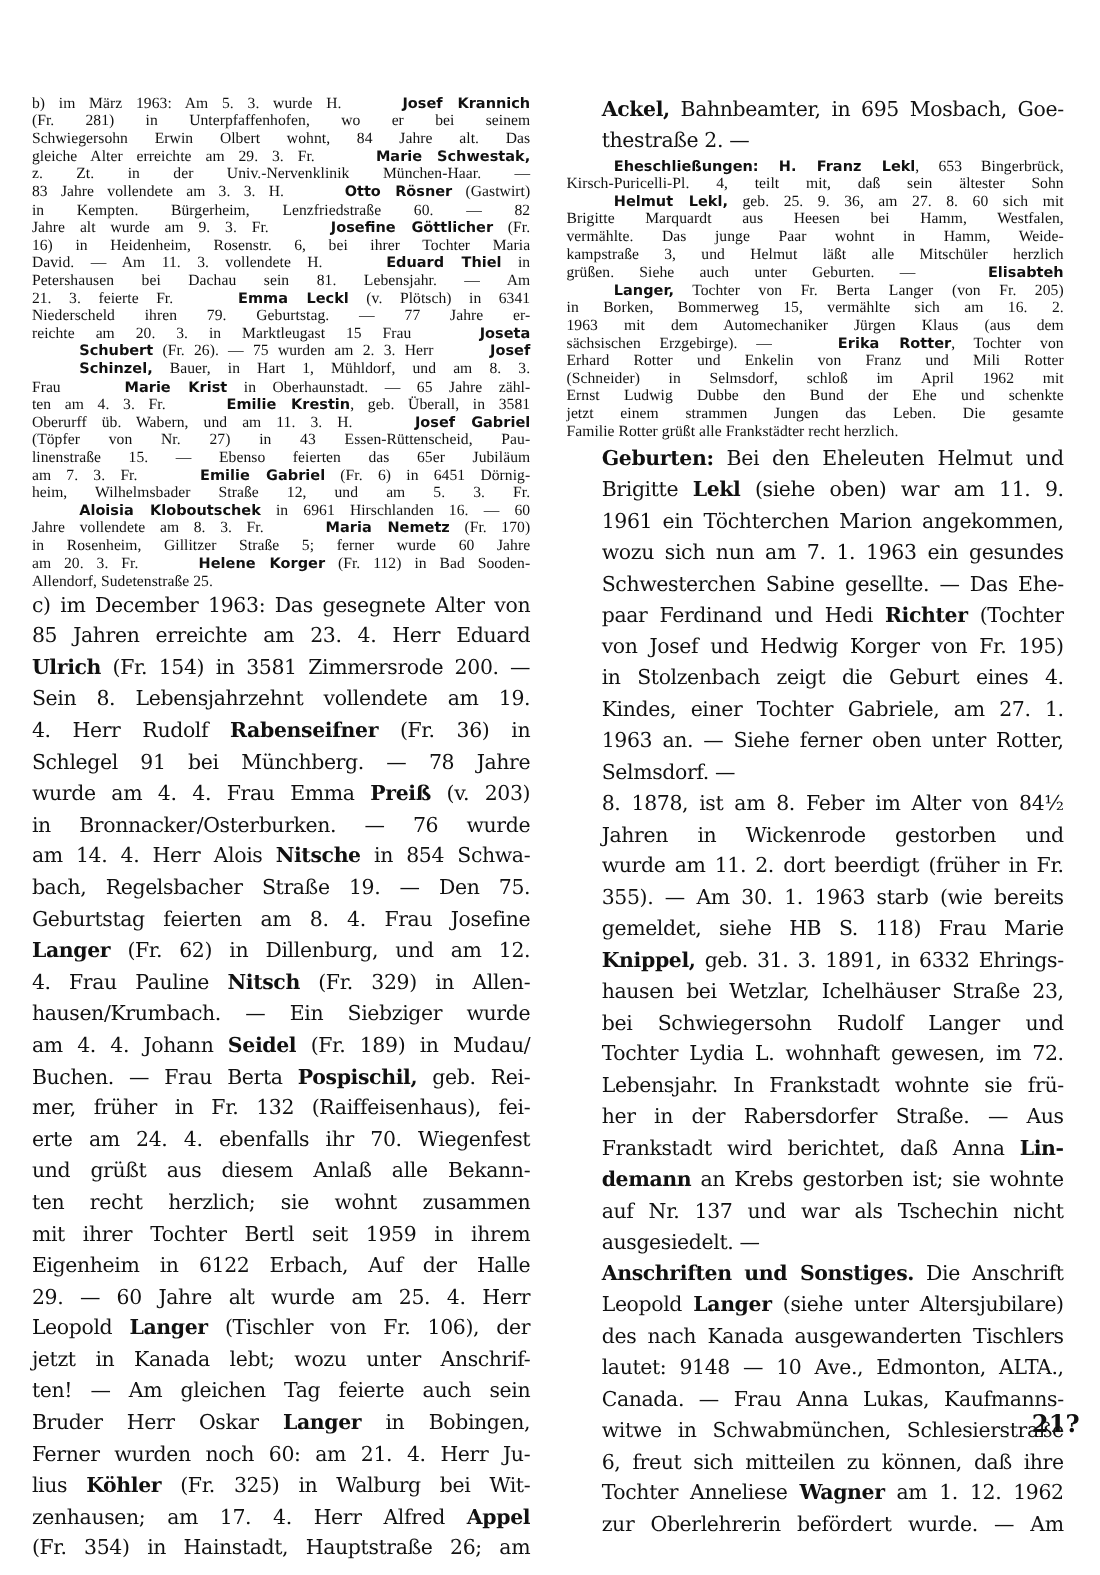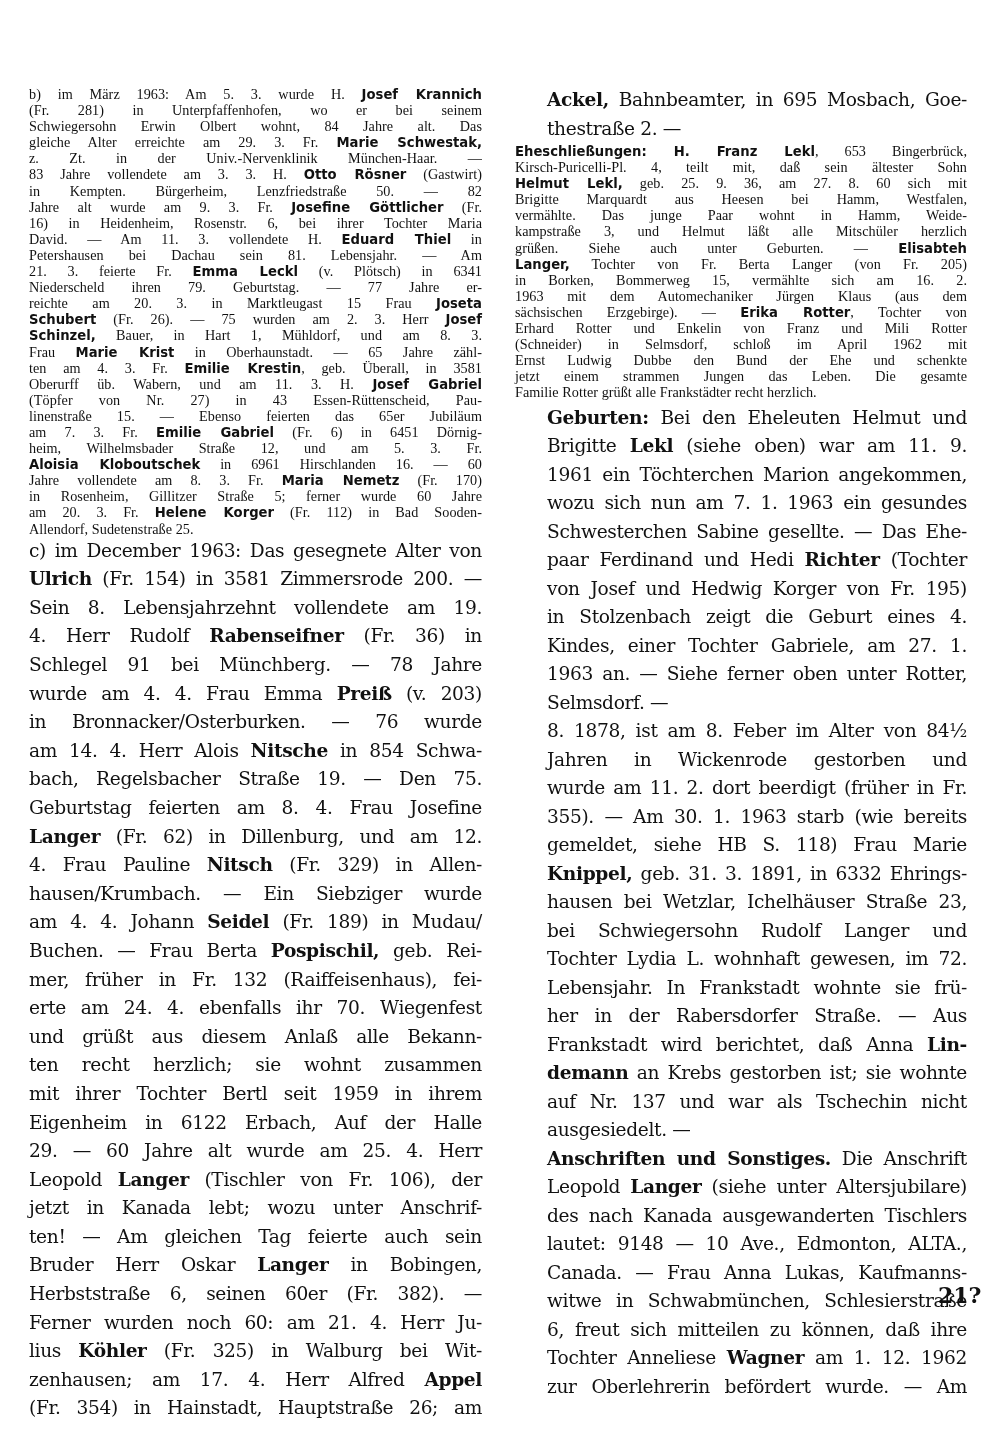--- a/index.html
+++ b/index.html
@@ -5,37 +5,37 @@
   html, body { margin: 0; padding: 0; background: #ffffff; }
   body { width: 1000px; height: 1432px; position: relative; overflow: hidden; color: #111; }
   .col { position: absolute; top: 86px; }
   #col-left { left: 29px; width: 453px; }
   #col-right { left: 515px; width: 452px; }
   .line { display: block; white-space: nowrap; text-align: justify; text-align-last: justify; overflow: visible; }
   .small { font-family: "Liberation Serif", "DejaVu Serif", serif; font-size: 14.2px; line-height: 16.1px; height: 16.1px; letter-spacing: 0.05px; }
   .large { font-family: "DejaVu Serif", "Liberation Serif", serif; font-size: 18.6px; line-height: 28.6px; height: 28.6px; letter-spacing: -0.35px; }
   .large-right { font-family: "DejaVu Serif", "Liberation Serif", serif; font-size: 18.6px; line-height: 28.5px; height: 28.5px; letter-spacing: -0.35px; margin-left: 32px; }
   .last { text-align-last: left; }
-  b.sans { font-family: "DejaVu Sans", "Liberation Sans", sans-serif; font-weight: bold; font-size: 0.93em; letter-spacing: 0; }
+  b.sans { font-family: "DejaVu Sans", "Liberation Sans", sans-serif; font-weight: bold; font-size: 0.93em; letter-spacing: 0; margin-left: 43px; }
   b.serif { font-weight: bold; }
   #page-number { position: absolute; left: 938px; top: 1282px; font-family: "DejaVu Serif", serif; font-weight: bold; font-size: 22px; }
   .gap-large-right { height: 3px; }
 </style>
 </head>
 <body>
 
 <div id="col-left" class="col">
   <div id="sec-b">
       <span class="line small"><span>b) im März 1963: Am 5. 3. wurde H. </span><b class="sans">Josef Krannich</b></span>
       <span class="line small"><span>(Fr. 281) in Unterpfaffenhofen, wo er bei seinem</span></span>
       <span class="line small"><span>Schwiegersohn Erwin Olbert wohnt, 84 Jahre alt. Das</span></span>
       <span class="line small"><span>gleiche Alter erreichte am 29. 3. Fr. </span><b class="sans">Marie Schwestak,</b></span>
       <span class="line small"><span>z. Zt. in der Univ.-Nervenklinik München-Haar. —</span></span>
       <span class="line small"><span>83 Jahre vollendete am 3. 3. H. </span><b class="sans">Otto Rösner</b><span> (Gastwirt)</span></span>
-      <span class="line small"><span>in Kempten. Bürgerheim, Lenzfriedstraße 50. — 82</span></span>
+      <span class="line small"><span>in Kempten. Bürgerheim, Lenzfriedstraße 60. — 82</span></span>
       <span class="line small"><span>Jahre alt wurde am 9. 3. Fr. </span><b class="sans">Josefine Göttlicher</b><span> (Fr.</span></span>
       <span class="line small"><span>16) in Heidenheim, Rosenstr. 6, bei ihrer Tochter Maria</span></span>
       <span class="line small"><span>David. — Am 11. 3. vollendete H. </span><b class="sans">Eduard Thiel</b><span> in</span></span>
       <span class="line small"><span>Petershausen bei Dachau sein 81. Lebensjahr. — Am</span></span>
       <span class="line small"><span>21. 3. feierte Fr. </span><b class="sans">Emma Leckl</b><span> (v. Plötsch) in 6341</span></span>
       <span class="line small"><span>Niederscheld ihren 79. Geburtstag. — 77 Jahre er-</span></span>
       <span class="line small"><span>reichte am 20. 3. in Marktleugast 15 Frau </span><b class="sans">Joseta</b></span>
       <span class="line small"><b class="sans">Schubert</b><span> (Fr. 26). — 75 wurden am 2. 3. Herr </span><b class="sans">Josef</b></span>
       <span class="line small"><b class="sans">Schinzel,</b><span> Bauer, in Hart 1, Mühldorf, und am 8. 3.</span></span>
       <span class="line small"><span>Frau </span><b class="sans">Marie Krist</b><span> in Oberhaunstadt. — 65 Jahre zähl-</span></span>
@@ -46,20 +46,21 @@
       <span class="line small"><span>am 7. 3. Fr. </span><b class="sans">Emilie Gabriel</b><span> (Fr. 6) in 6451 Dörnig-</span></span>
       <span class="line small"><span>heim, Wilhelmsbader Straße 12, und am 5. 3. Fr.</span></span>
       <span class="line small"><b class="sans">Aloisia Kloboutschek</b><span> in 6961 Hirschlanden 16. — 60</span></span>
       <span class="line small"><span>Jahre vollendete am 8. 3. Fr. </span><b class="sans">Maria Nemetz</b><span> (Fr. 170)</span></span>
       <span class="line small"><span>in Rosenheim, Gillitzer Straße 5; ferner wurde 60 Jahre</span></span>
       <span class="line small"><span>am 20. 3. Fr. </span><b class="sans">Helene Korger</b><span> (Fr. 112) in Bad Sooden-</span></span>
       <span class="line small last"><span>Allendorf, Sudetenstraße 25.</span></span>
     </div>
   <div id="sec-c">
       <span class="line large"><span>c) im December 1963: Das gesegnete Alter von</span></span>
+      <span class="line large"><span>85 Jahren erreichte am 23. 4. Herr Eduard</span></span>
       <span class="line large"><b class="serif">Ulrich</b><span> (Fr. 154) in 3581 Zimmersrode 200. —</span></span>
       <span class="line large"><span>Sein 8. Lebensjahrzehnt vollendete am 19.</span></span>
       <span class="line large"><span>4. Herr Rudolf </span><b class="serif">Rabenseifner</b><span> (Fr. 36) in</span></span>
       <span class="line large"><span>Schlegel 91 bei Münchberg. — 78 Jahre</span></span>
       <span class="line large"><span>wurde am 4. 4. Frau Emma </span><b class="serif">Preiß</b><span> (v. 203)</span></span>
       <span class="line large"><span>in Bronnacker/Osterburken. — 76 wurde</span></span>
       <span class="line large"><span>am 14. 4. Herr Alois </span><b class="serif">Nitsche</b><span> in 854 Schwa-</span></span>
       <span class="line large"><span>bach, Regelsbacher Straße 19. — Den 75.</span></span>
       <span class="line large"><span>Geburtstag feierten am 8. 4. Frau Josefine</span></span>
       <span class="line large"><b class="serif">Langer</b><span> (Fr. 62) in Dillenburg, und am 12.</span></span>
@@ -71,21 +72,20 @@
       <span class="line large"><span>erte am 24. 4. ebenfalls ihr 70. Wiegenfest</span></span>
       <span class="line large"><span>und grüßt aus diesem Anlaß alle Bekann-</span></span>
       <span class="line large"><span>ten recht herzlich; sie wohnt zusammen</span></span>
       <span class="line large"><span>mit ihrer Tochter Bertl seit 1959 in ihrem</span></span>
       <span class="line large"><span>Eigenheim in 6122 Erbach, Auf der Halle</span></span>
       <span class="line large"><span>29. — 60 Jahre alt wurde am 25. 4. Herr</span></span>
       <span class="line large"><span>Leopold </span><b class="serif">Langer</b><span> (Tischler von Fr. 106), der</span></span>
       <span class="line large"><span>jetzt in Kanada lebt; wozu unter Anschrif-</span></span>
       <span class="line large"><span>ten! — Am gleichen Tag feierte auch sein</span></span>
       <span class="line large"><span>Bruder Herr Oskar </span><b class="serif">Langer</b><span> in Bobingen,</span></span>
-      <span class="line large"><span>Herbststraße 6, seinen 60er (Fr. 382). —</span></span>
       <span class="line large"><span>Ferner wurden noch 60: am 21. 4. Herr Ju-</span></span>
       <span class="line large"><span>lius </span><b class="serif">Köhler</b><span> (Fr. 325) in Walburg bei Wit-</span></span>
       <span class="line large"><span>zenhausen; am 17. 4. Herr Alfred </span><b class="serif">Appel</b></span>
       <span class="line large"><span>(Fr. 354) in Hainstadt, Hauptstraße 26; am</span></span>
     </div>
 </div>
 
 <div id="col-right" class="col">
   <div>
       <span class="line large-right"><b class="serif">Ackel,</b><span> Bahnbeamter, in 695 Mosbach, Goe-</span></span>

